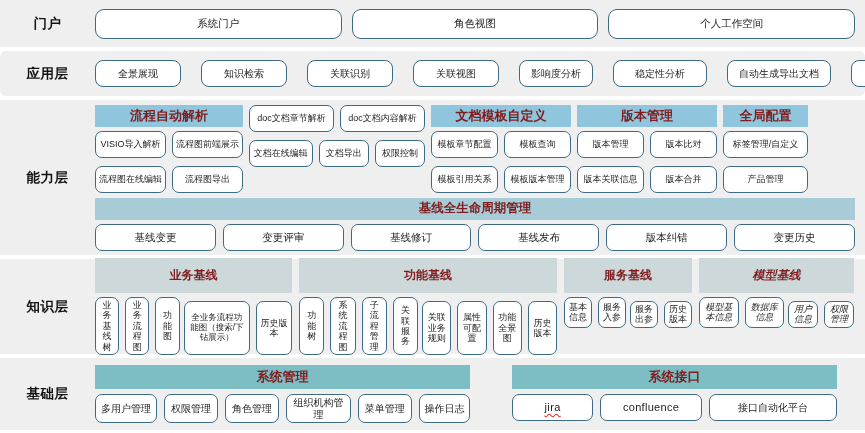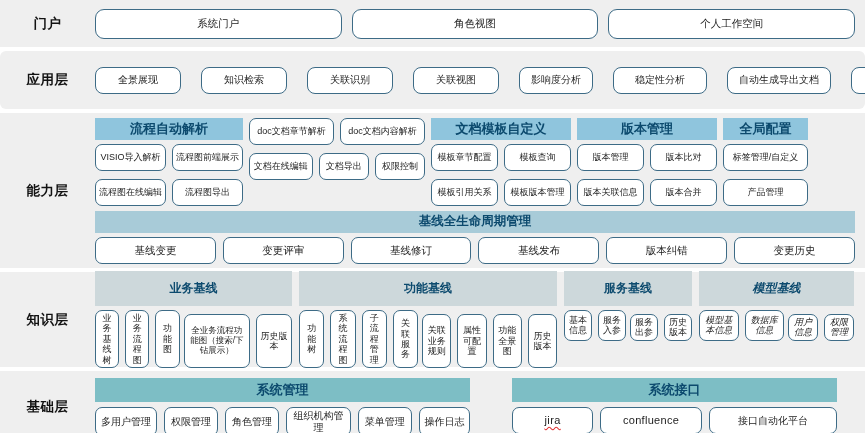--- a/index.html
+++ b/index.html
@@ -50,21 +50,21 @@
     min-height:26px;
   }
 
   .row{display:flex;gap:6px;}
   .row + .row{margin-top:4px;}
 
   
   .ghead{
     text-align:center;
     font-weight:bold;
-    color:#0c4a6e;
+    color:#7f1d1d;
     box-sizing:border-box;
     display:flex;align-items:center;justify-content:center;
   }
   .ghead.cap{background:#8fc5dd;font-size:13px;height:22px;}
   .ghead.base{background:#a8cbd8;font-size:12.5px;height:22px;}
   .ghead.know{background:#cdd8db;font-size:12px;height:35px;}
   .ghead.infra{background:#7dbec5;font-size:13px;height:24px;}
 
   
   .portal-row{display:flex;gap:10px;}
@@ -116,21 +116,21 @@
     <div class="layer-label">门户</div>
     <div class="layer-body">
       <div class="portal-row">
         <div class="chip">系统门户</div>
         <div class="chip">角色视图</div>
         <div class="chip">个人工作空间</div>
       </div>
     </div>
   </div>
 
-  <div class="layer" style="height:58px;border-radius:6px;">
+  <div class="layer" style="height:45px;border-radius:6px;">
     <div class="layer-label">应用层</div>
     <div class="layer-body">
       <div class="app-row">
         <div class="chip" style="width:86px;">全景展现</div>
         <div class="chip" style="width:86px;">知识检索</div>
         <div class="chip" style="width:86px;">关联识别</div>
         <div class="chip" style="width:86px;">关联视图</div>
         <div class="chip" style="width:74px;">影响度分析</div>
         <div class="chip" style="width:94px;">稳定性分析</div>
         <div class="chip" style="width:104px;">自动生成导出文档</div>

